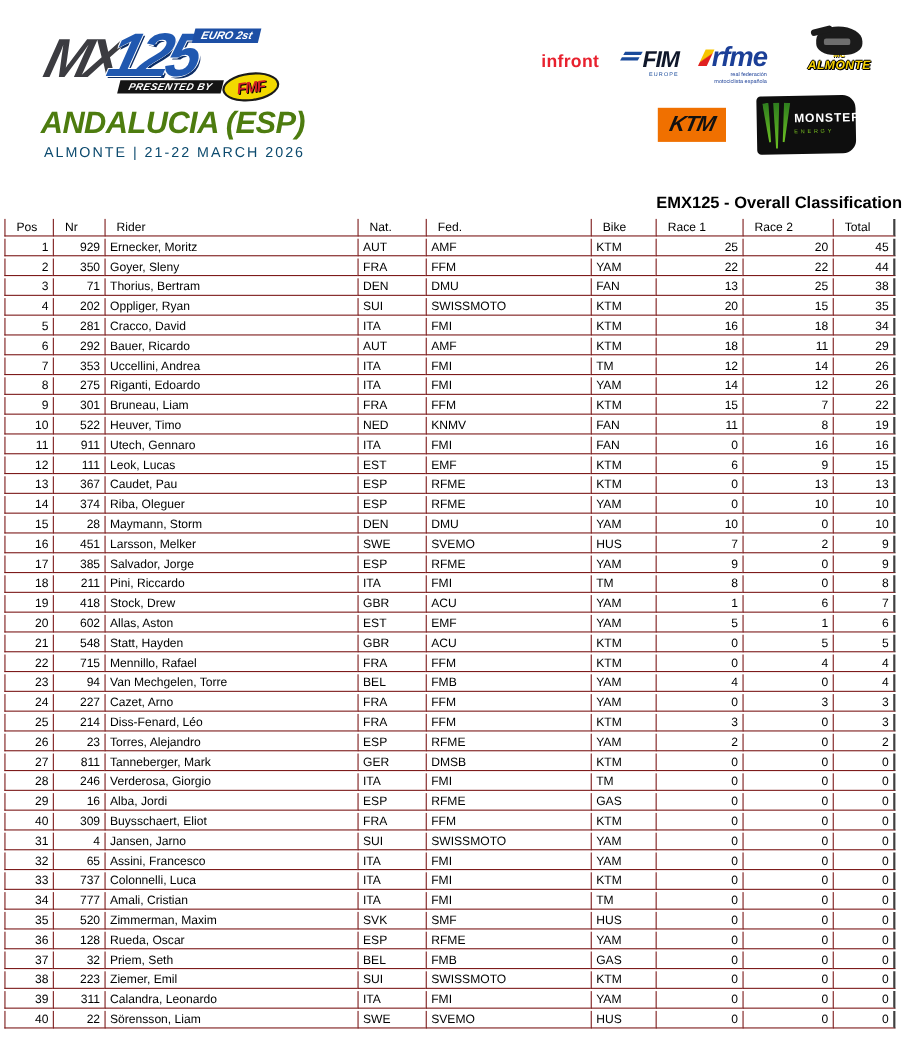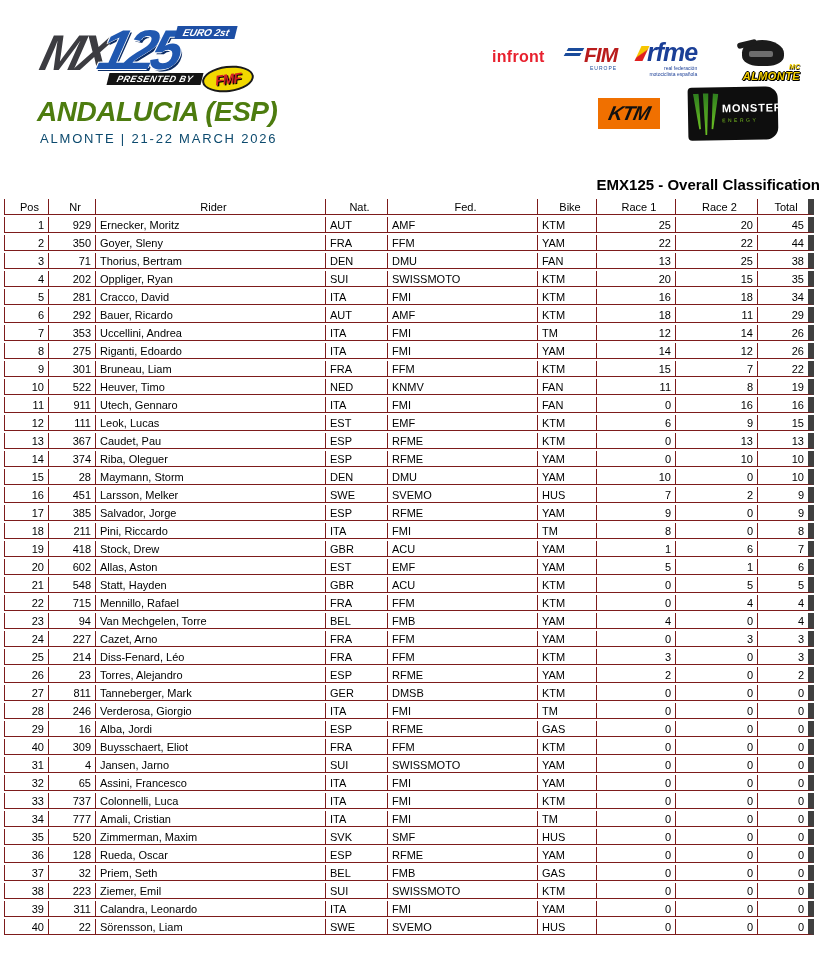--- a/index.html
+++ b/index.html
@@ -55,31 +55,31 @@
     color:#4d7c0f; white-space:nowrap;
   }
   .event-subtitle {
     position:absolute; left:40px; top:131px;
     font-size:13px; letter-spacing:1.8px; color:#0c4a6e; white-space:nowrap;
   }
 
   .sp-infront { position:absolute; left:492px; top:48px;
     color:#e8212e; font-weight:700; font-size:16px; letter-spacing:0.3px; }
   .sp-fim { position:absolute; left:566px; top:44px; text-align:right; }
-  .fim-word { color:#b91c1c; font-style:italic; font-weight:900; font-size:21px; line-height:21px; letter-spacing:-1px; }
+  .fim-word { color:#0f172a; font-style:italic; font-weight:900; font-size:21px; line-height:21px; letter-spacing:-1px; }
   .fim-lines { display:inline-block; vertical-align:6px; margin-right:2px;
     width:16px; height:8px;
     border-top:3px solid #1a4b9b; border-bottom:3px solid #1a4b9b; transform:skewX(-30deg); }
   .fim-sub { color:#1a4b9b; font-size:5px; letter-spacing:1px; margin-top:-1px; }
   .sp-rfme { position:absolute; left:638px; top:40px; text-align:right; }
   .rfme-word { color:#1b3f97; font-style:italic; font-weight:900; font-size:25px; line-height:25px; letter-spacing:-1px; }
   .rfme-accent { display:inline-block; width:8px; height:15px; margin-right:1px;
     background:linear-gradient(135deg,#f7c600 45%,#e02020 55%); transform:skewX(-25deg); }
   .rfme-sub { color:#1b3f97; font-size:5px; line-height:6px; }
-  .sp-almonte { position:absolute; left:726px; top:40px; width:74px; text-align:right; }
+  .sp-almonte { position:absolute; left:726px; top:24px; width:74px; text-align:center; }
   .helmet { margin:0 auto; width:42px; height:26px; background:#1b1b1b;
     border-radius:55% 60% 45% 45%; position:relative; }
   .helmet::before { content:""; position:absolute; left:-5px; top:1px; width:20px; height:6px;
     background:#1b1b1b; transform:rotate(-14deg); border-radius:3px; }
   .helmet::after { content:""; position:absolute; left:7px; top:11px; width:24px; height:6px;
     background:#6e6e6e; border-radius:2px; }
   .almonte-mc { font-style:italic; font-weight:900; font-size:7px; color:#f5d000;
     text-shadow:0.5px 0.5px 0 #000; margin-top:-3px; }
   .almonte-name { font-style:italic; font-weight:900; font-size:11px; color:#f5d000;
     letter-spacing:0.4px;
@@ -107,22 +107,22 @@
   
   .table-title { margin:14px 0 4px 0; text-align:right;
     font-size:15px; font-weight:bold; }
   table.results { margin-left:4px; width:810px; table-layout:fixed;
     border-collapse:separate; border-spacing:0 2px; font-size:11px; }
   .results th, .results td {
     border-left:1px solid #7d1b1b; border-bottom:1px solid #7d1b1b;
     padding:0 4px; height:16px; line-height:14px;
     overflow:hidden; white-space:nowrap;
   }
-  .results th:last-child, .results td:last-child { border-right:6px solid #404040; }
-  .results th { font-weight:normal; text-align:center;padding-left:10px; }
+  .results th:last-child, .results td:last-child { border-right:2px solid #404040; }
+  .results th { font-weight:normal; text-align:left;padding-left:10px; }
   .results td { text-align:left; }
   .results td:nth-child(1), .results td:nth-child(2),
   .results td:nth-child(7), .results td:nth-child(8),
   .results td:nth-child(9) { text-align:right; }
 </style>
 </head>
 <body>
 
 <div class="page-header">
 

